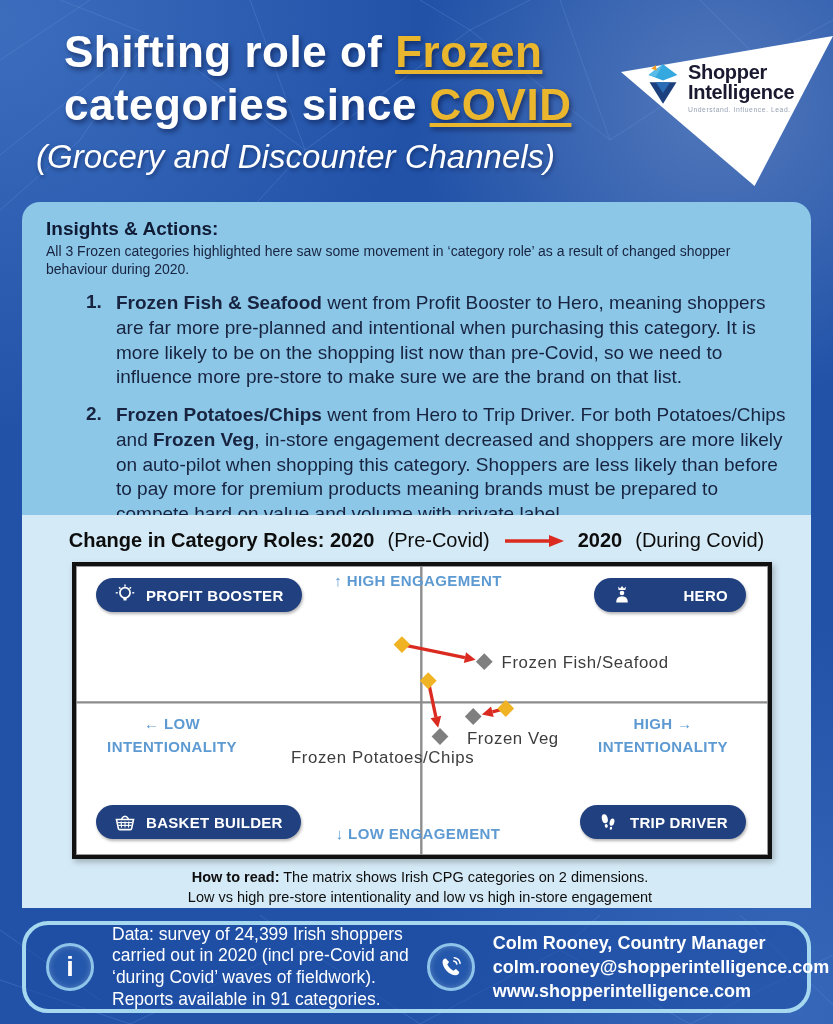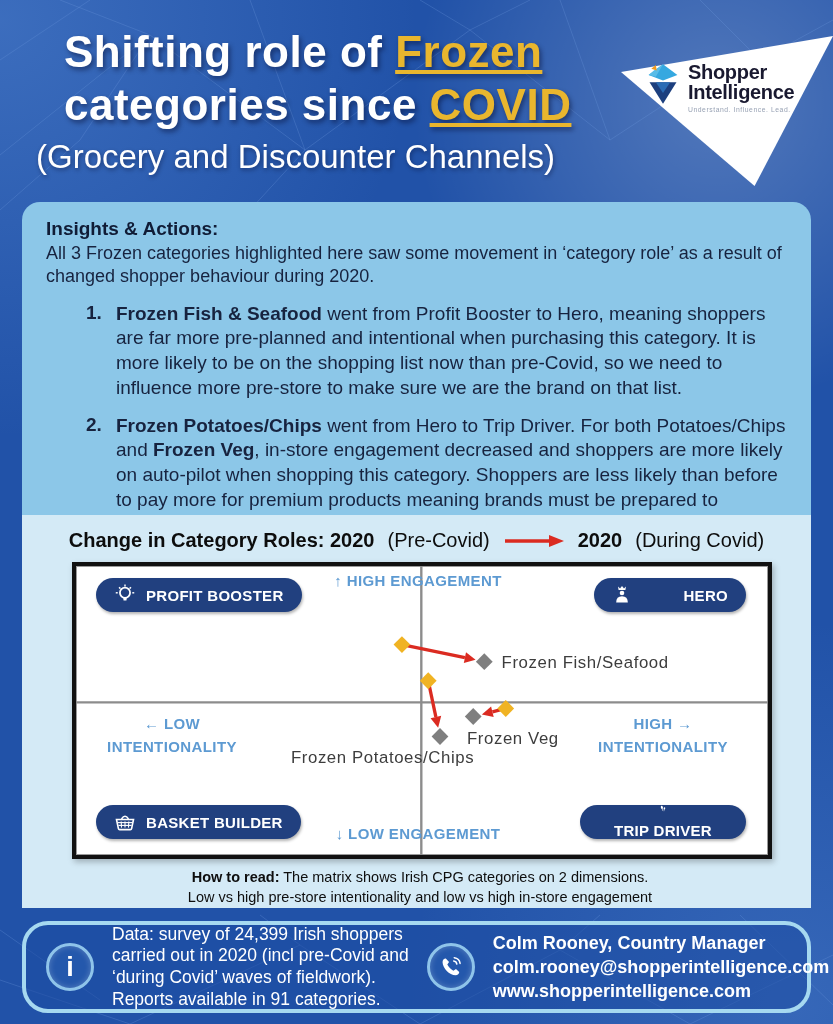--- a/index.html
+++ b/index.html
@@ -17,42 +17,42 @@
   
   .header { position: absolute; left: 0; top: 0; width: 100%; height: 205px; z-index: 1; }
   .title {
     position: absolute; left: 64px; top: 26px; margin: 0;
     font-size: 44px; font-weight: bold; line-height: 1.2; color: #ffffff;
     text-shadow: 2px 3px 5px rgba(0,0,30,0.45); letter-spacing: 0.5px;
   }
   .title .hl { color: #e9b62e; text-decoration: underline; }
   .subtitle {
     position: absolute; left: 36px; top: 138px; margin: 0;
-    font-size: 33px; font-weight: normal; color: #ffffff;
+    font-size: 33px; font-style: italic; font-weight: normal; color: #ffffff;
     text-shadow: 1px 2px 4px rgba(0,0,30,0.4);
   }
   .logo { position: absolute; right: 0; top: 36px; width: 212px; height: 150px; }
   .logo-tri {
     position: absolute; inset: 0; background: #ffffff;
     clip-path: polygon(0 24%, 100% 0, 63% 100%);
     filter: drop-shadow(0 0 10px rgba(255,255,255,0.55));
   }
   .logo-content { position: absolute; left: 24px; top: 26px; display: flex; gap: 7px; align-items: flex-start; }
   .logo-text { display: flex; flex-direction: column; }
   .brand-line { font-size: 20px; font-weight: bold; color: #191930; line-height: 1.02; letter-spacing: -0.3px; }
   .brand-tagline { margin-top: 3px; font-size: 6.8px; color: #98a2b4; letter-spacing: 0.55px; }
 
   
   .insights {
     position: absolute; left: 22px; top: 202px; width: 789px; height: 313px; z-index: 1;
     background: #8cc7e8; border-radius: 18px 18px 0 0; padding: 16px 24px 0 24px;
     color: #17233f;
   }
   .insights h2 { margin: 0 0 2px 0; font-size: 19px; color: #101c36; }
-  .insights .intro { margin: 0; font-size: 18px; line-height: 1.3; }
+  .insights .intro { margin: 0; font-size: 14px; line-height: 1.3; }
   .insight-item { display: grid; grid-template-columns: 30px 1fr; padding-left: 40px; margin-top: 13px; }
   .insight-item .num { font-weight: bold; font-size: 19px; }
   .insight-item .txt { font-size: 19px; line-height: 1.3; }
   .insight-item .txt b { font-weight: bold; }
 
   
   .chart-panel {
     position: absolute; left: 22px; top: 515px; width: 789px; height: 393px; z-index: 1;
     background: #d4eaf6;
   }
@@ -71,21 +71,21 @@
   .pill {
     position: absolute; height: 34px; border-radius: 17px; background: #21407f;
     color: #ffffff; display: flex; align-items: center; gap: 10px; padding: 0 18px;
     font-weight: bold; font-size: 15px; letter-spacing: 0.3px; white-space: nowrap;
     box-shadow: 1px 2px 3px rgba(0,0,0,0.3);
   }
   .pill.spread { justify-content: space-between; }
   .pill-profit { left: 20px; top: 12px; }
   .pill-hero   { right: 22px; top: 12px; min-width: 152px; }
   .pill-basket { left: 20px; bottom: 16px; }
-  .pill-trip   { right: 22px; bottom: 16px; min-width: 166px; flex-direction: column; }
+  .pill-trip   { right: 22px; bottom: 16px; min-width: 166px; }
   .axis-label {
     position: absolute; font-size: 15px; font-weight: bold; color: #5d9ad2;
     letter-spacing: 0.4px; white-space: nowrap;
   }
   .axis-top    { left: 342px; top: 6px; transform: translateX(-50%); }
   .axis-bottom { left: 342px; bottom: 13px; transform: translateX(-50%); }
   .axis-left   { left: 10px; top: 146px; width: 172px; text-align: center; line-height: 1.55; white-space: normal; }
   .axis-right  { right: 14px; top: 146px; width: 182px; text-align: center; line-height: 1.55; white-space: normal; }
   .how-to-read {
     position: absolute; left: 0; right: 0; top: 352px; text-align: center;

